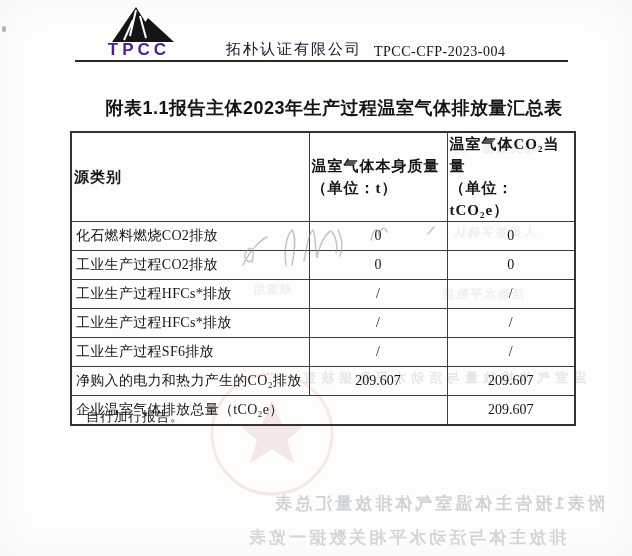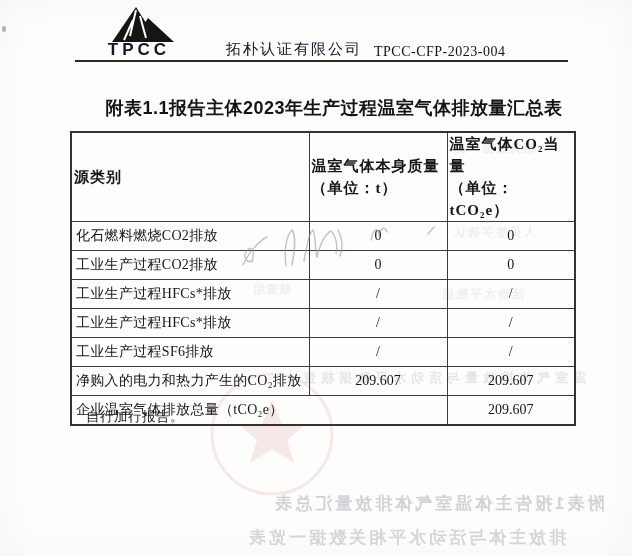--- a/index.html
+++ b/index.html
@@ -11,21 +11,21 @@
     font-family:"Liberation Serif", serif;
     color:#1c1c1c;
     box-shadow:inset 0 0 40px rgba(0,0,0,0.03);
   }
   
   .logo{position:absolute;left:94px;top:6px;width:90px;height:56px;text-align:center;}
   .logo svg{display:block;margin:0 auto;}
   .logo-text{
     position:absolute;left:0;right:0;top:34px;
     font-family:"Liberation Sans", sans-serif;
-    font-weight:700;font-size:17px;letter-spacing:4px;color:#0f172a;
+    font-weight:700;font-size:17px;letter-spacing:4px;color:#4c1d95;
   }
   .company{
     position:absolute;left:226px;top:40px;
     font-family:"Liberation Sans", sans-serif;
     font-size:15px;letter-spacing:2px;color:#0f172a;
   }
   .docnum{
     position:absolute;left:374px;top:44px;
     font-family:"Liberation Serif", serif;
     font-size:14px;letter-spacing:0.5px;color:#141414;

